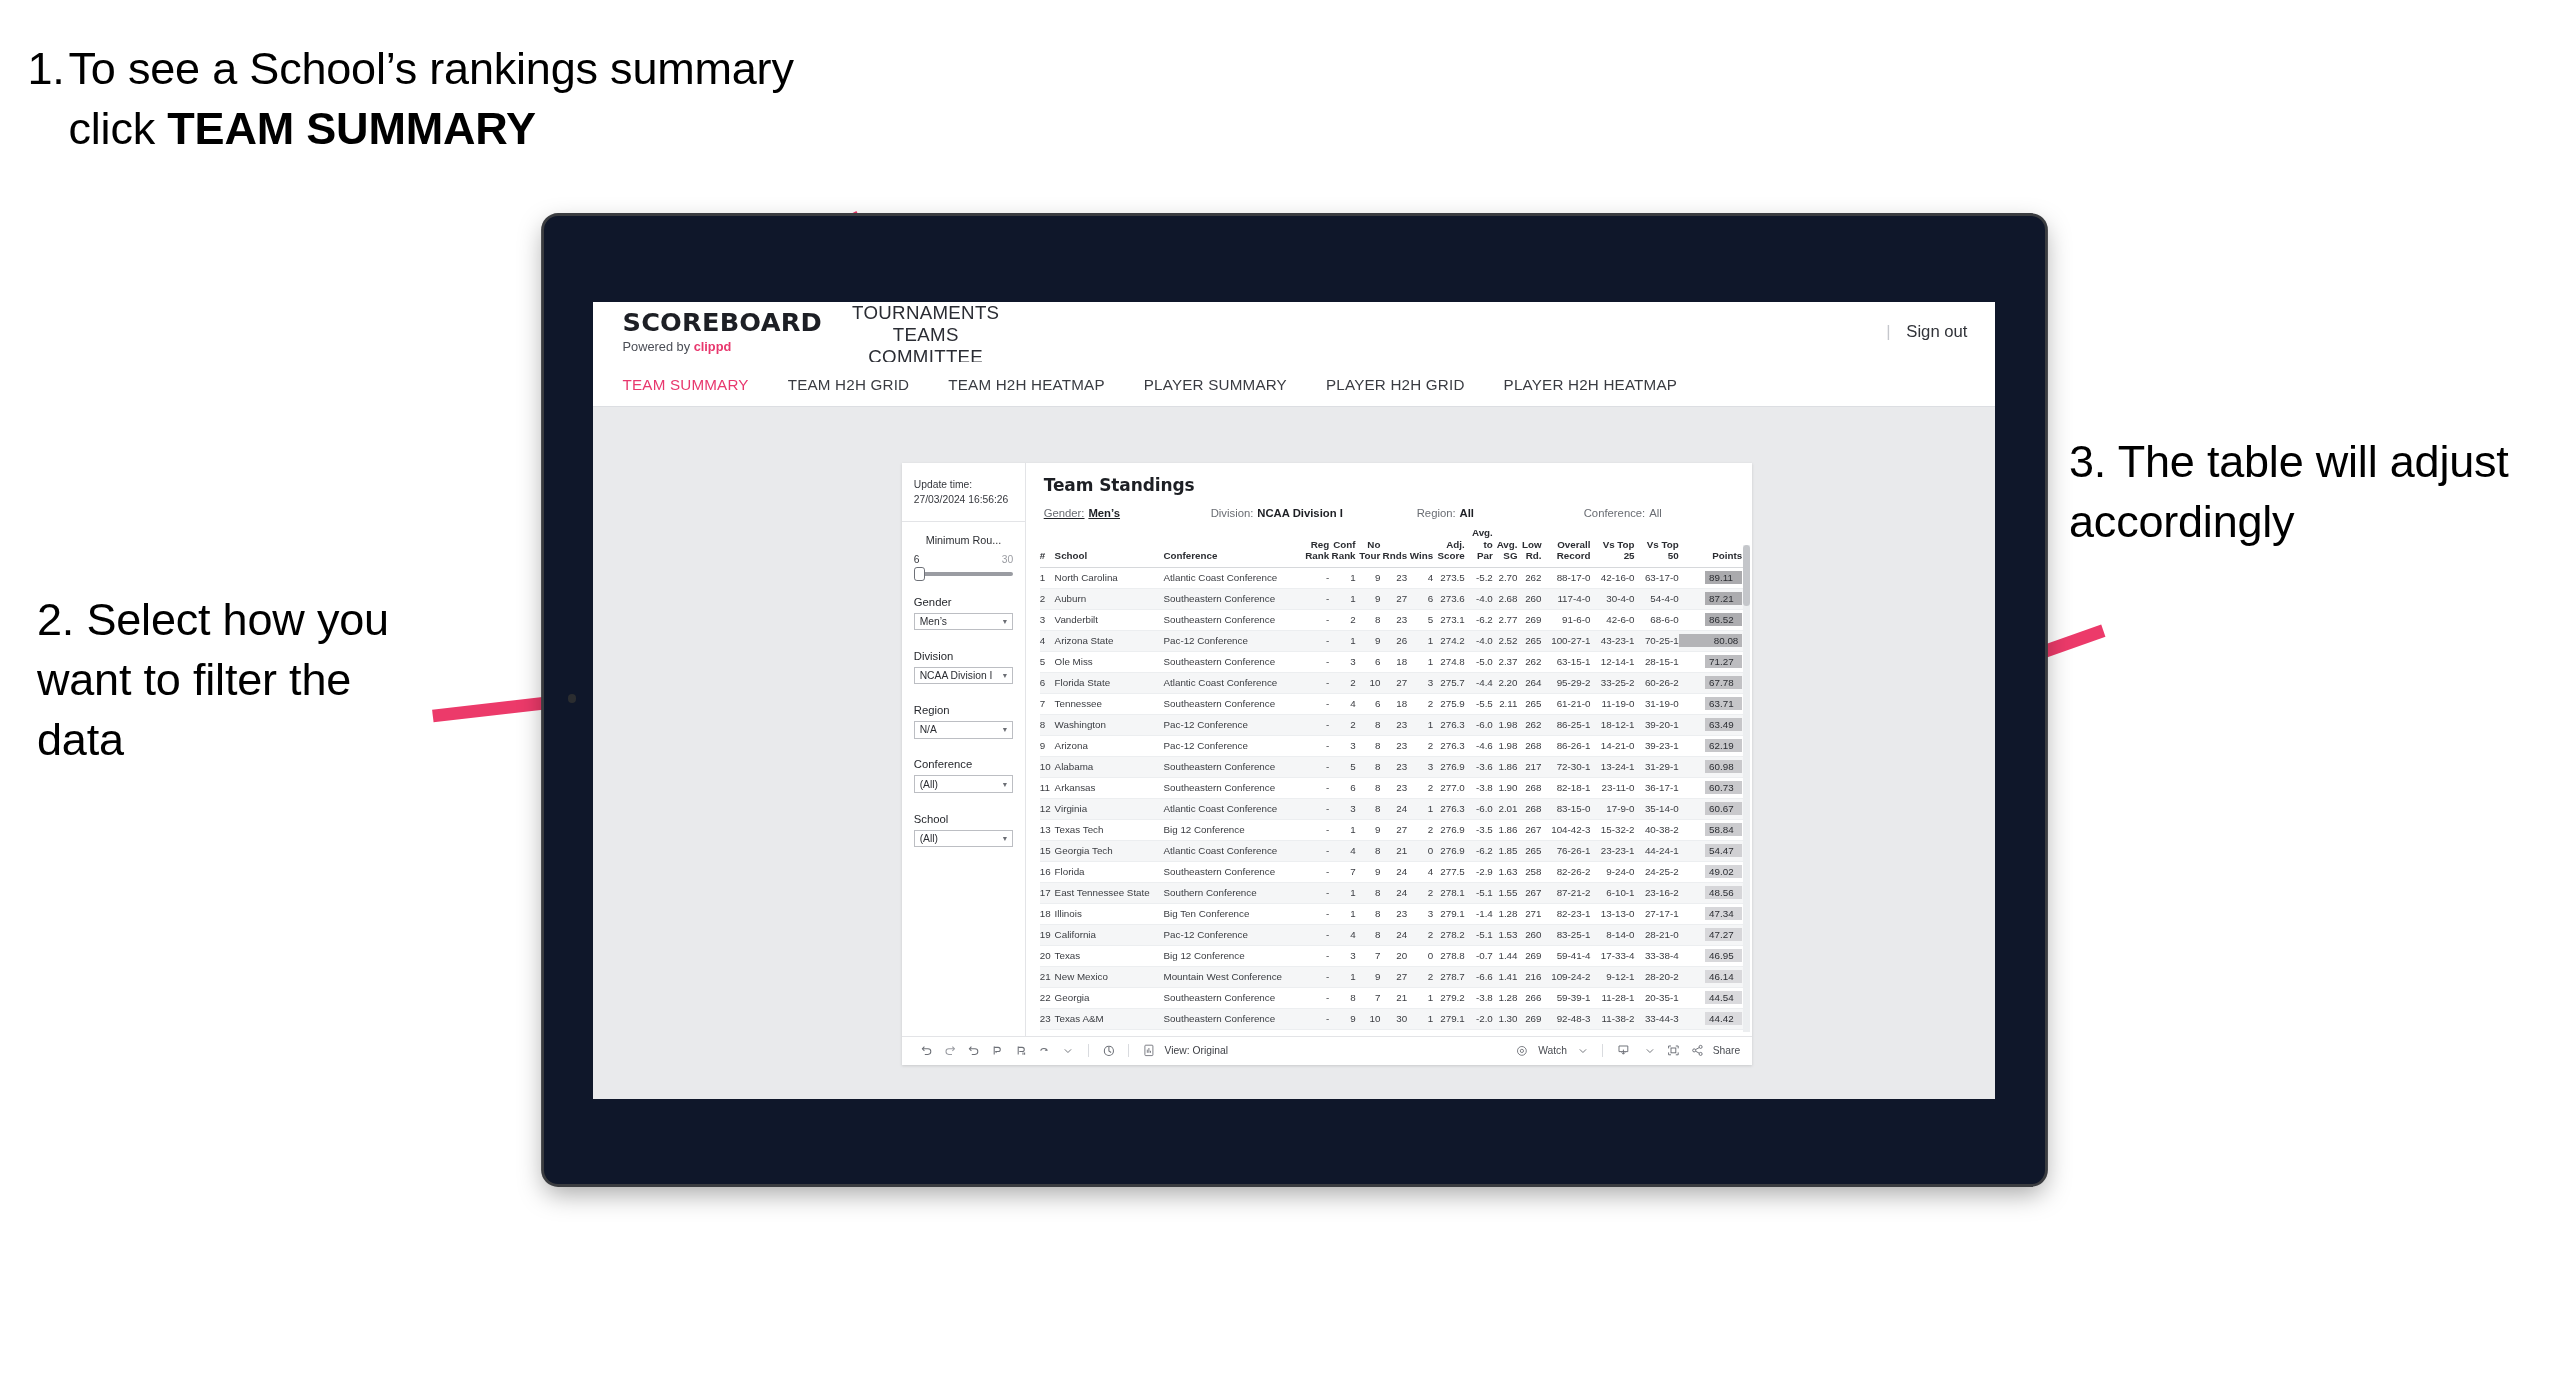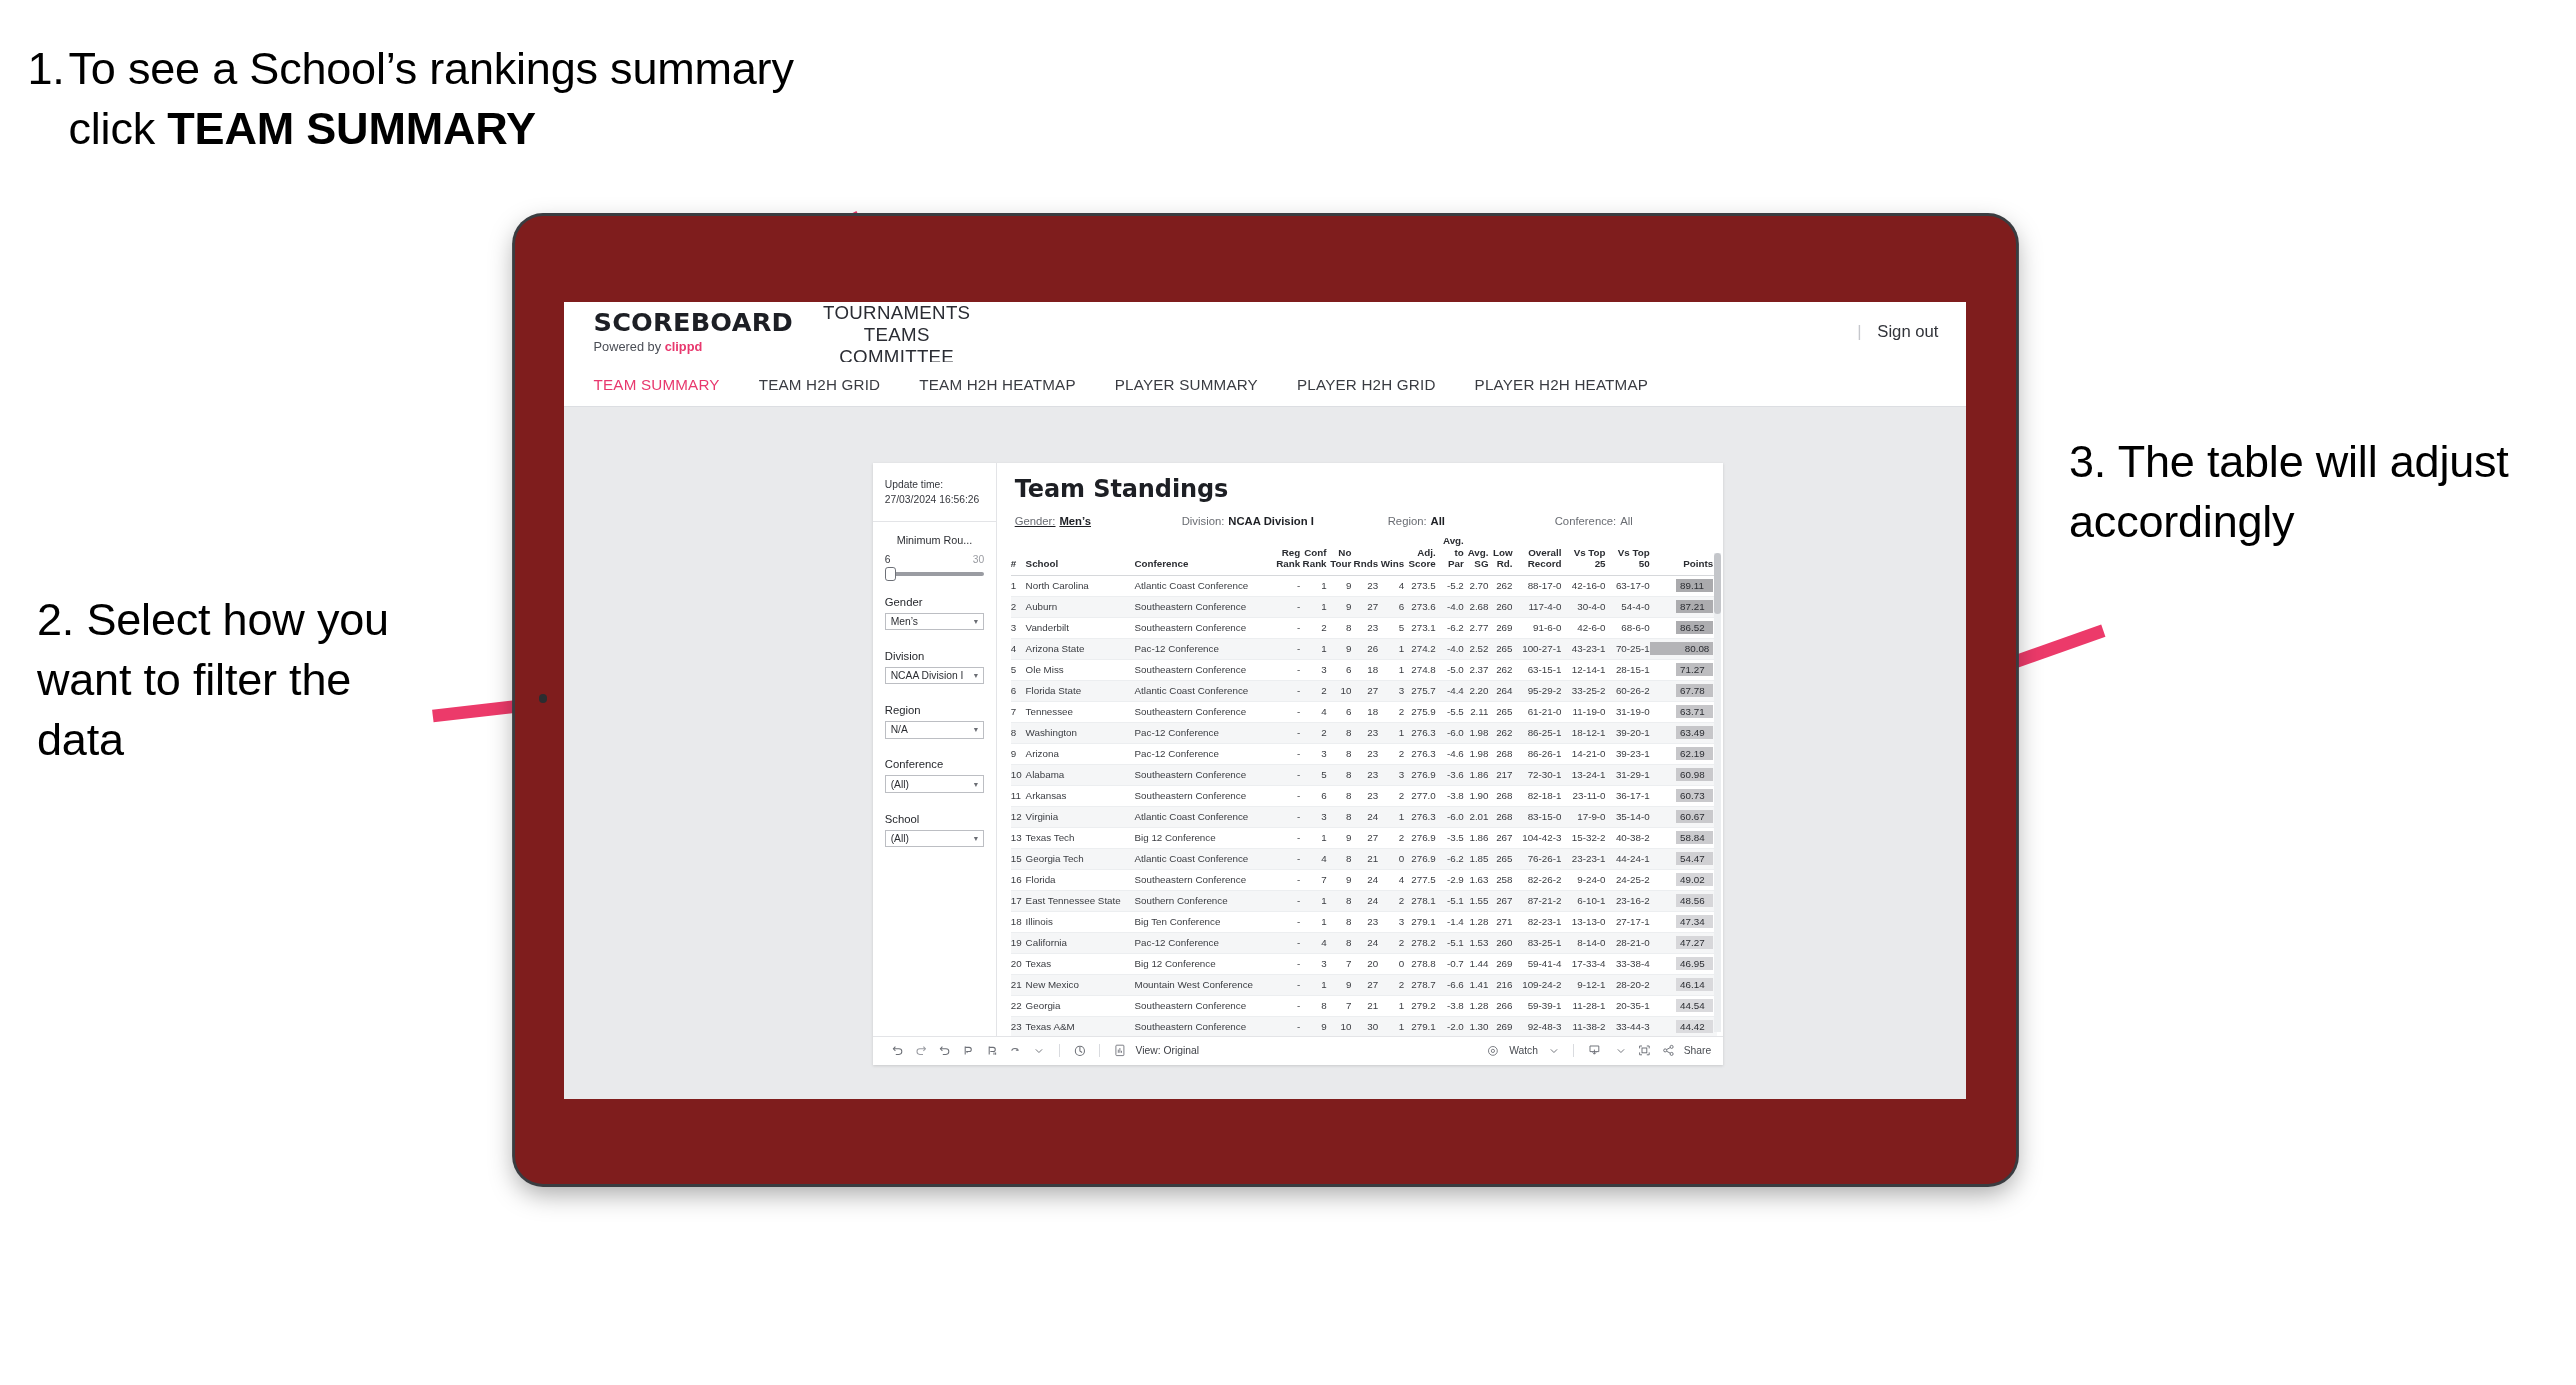--- a/index.html
+++ b/index.html
@@ -27,24 +27,24 @@
   #annot-1 .body { display:block; margin-left: 41px; }
   #annot-2 { left: 37px; top: 590px; width: 413px; }
   #annot-3 { left: 2069px; top: 432px; width: 531px; }
 
   
   .arrow { position: absolute; }
 
   
   #tablet {
     position: absolute;
-    left: 515px; top: 216px;
+    left: 544px; top: 216px;
     width: 1501px; height: 968px;
-    background: #7f1d1d;
-    border-radius: 28px;
+    background: #0f172a;
+    border-radius: 14px;
     box-shadow: 0 0 0 2.9px #3a3c40, 0 9.8px 25.6px rgba(0,0,0,.35);
   }
   #tablet-inner {
     position:absolute;
     left: 49px; top: 86px;
     width: 1402px; height: 797px;
     background: #e9eaec;
     overflow: hidden;
   }
   #cam {
@@ -151,21 +151,21 @@
     height: 17.7px; border:1px solid #bcbec3; background:#fff;
     display:flex; align-items:center; justify-content:space-between;
     padding: 0 3.9px 0 4.9px; font-size: 10.3px; color:#2c2e33;
   }
   .fselect .caret { font-size: 6.9px; color:#6b6e74; }
 
   
   #content { flex:1; min-width:0; display:flex; flex-direction:column; }
   #content-head { padding: 11.8px 15.7px 8.8px 17.7px; }
   #content-head h1 {
-    margin:0; font-size: 24px; font-weight: 600; color:#1d1f24;
+    margin:0; font-size: 17px; font-weight: 600; color:#1d1f24;
     letter-spacing:-0.1px;
     font-family:"DejaVu Sans", sans-serif;
   }
   #crumbs { display:flex; margin-top: 11.8px; font-size: 11.3px; color:#1d1f24; }
   #crumbs .c { display:flex; gap:3.9px; }
   #crumbs .c .k { color:#6a6d73; }
   #crumbs .c .v { font-weight: 600; }
   #crumbs .c:nth-child(1) { width: 167px; text-decoration: underline; }
   #crumbs .c:nth-child(2) { width: 206px; }
   #crumbs .c:nth-child(3) { width: 167px; }

